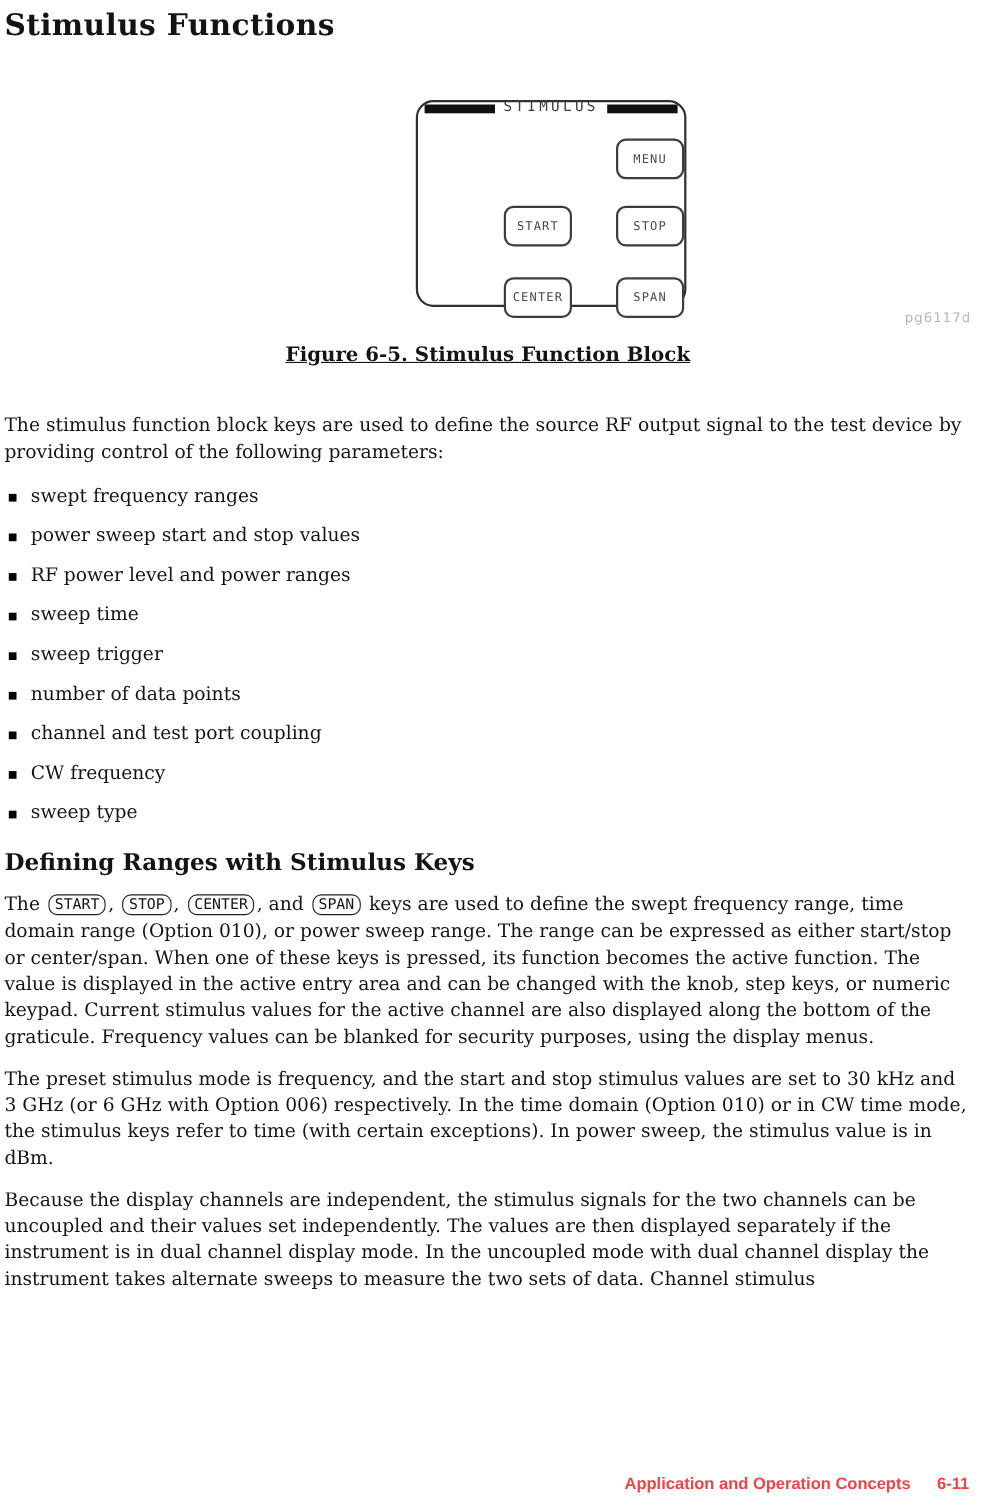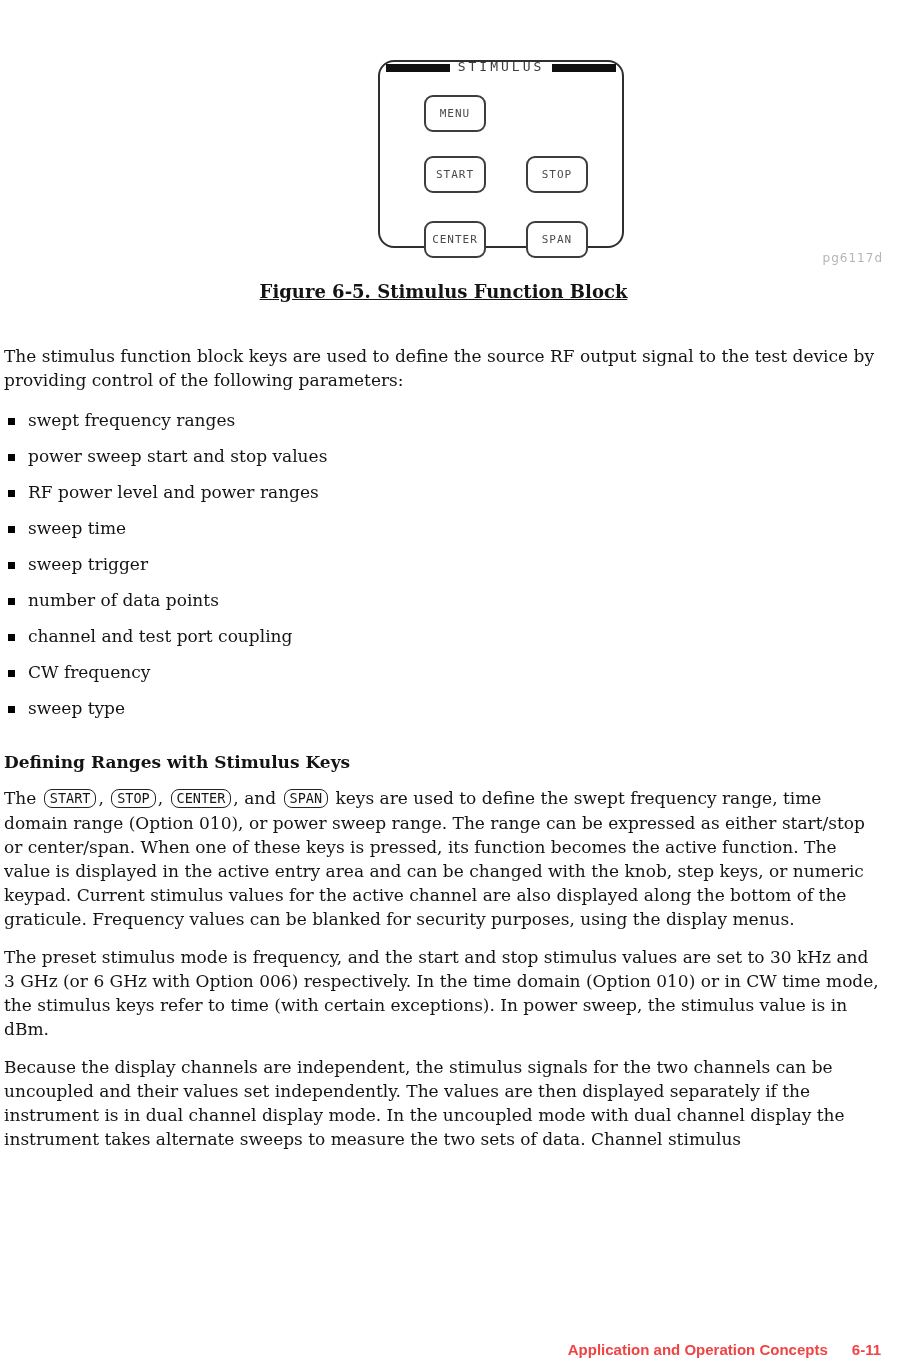--- a/index.html
+++ b/index.html
@@ -41,21 +41,21 @@
   .bar { flex: 1; height: 8px; background: #101010; }
   .panel-title {
     padding: 0 8px;
     font-family: "DejaVu Sans Mono", monospace;
     font-size: 13px;
     letter-spacing: 3px;
     color: #3c3c3c;
     transform: translateY(-1px);
     white-space: nowrap;
   }
-  .btn-row { display: flex; justify-content: flex-start; gap: 40px; padding-left: 44px; }
+  .btn-row { display: flex; justify-content: flex-end; gap: 40px; padding-left: 44px; }
   .row-menu { margin-top: 33px; }
   .row-mid  { margin-top: 24px; }
   .row-bot  { margin-top: 28px; }
   .key-btn {
     width: 62px;
     height: 37px;
     border: 2px solid #3d3d3d;
     border-radius: 9px;
     display: flex;
     align-items: center;
@@ -93,22 +93,22 @@
     line-height: 24px;
   }
   .sq {
     width: 7px;
     height: 7px;
     background: #000;
     margin: 2px 13px 0 4px;
     flex: none;
   }
   h2.section-heading {
-    margin-top: 32px;
-    font-size: 17px;
+    margin-top: 20px;
+    font-size: 21px;
     font-weight: bold;
   }
   .keycap {
     font-family: "DejaVu Sans Mono", monospace;
     font-size: 13.5px;
     border: 1.5px solid #222;
     border-radius: 8px;
     padding: 0 5px 1px 5px;
     margin: 0 2px;
     white-space: nowrap;
@@ -124,20 +124,21 @@
     font-size: 15px;
     color: #ef4444;
   }
   .footer .pageno { margin-left: 24px; }
 </style>
 </head>
 <body>
 
 <div class="page">
 
+  <h1 class="page-title">Stimulus Functions</h1>
 
   <div class="figure-area">
     <div class="panel">
       <div class="panel-header">
         <span class="bar"></span>
         <span class="panel-title">STIMULUS</span>
         <span class="bar"></span>
       </div>
       <div class="btn-row row-menu">
         <span class="key-btn">MENU</span>

